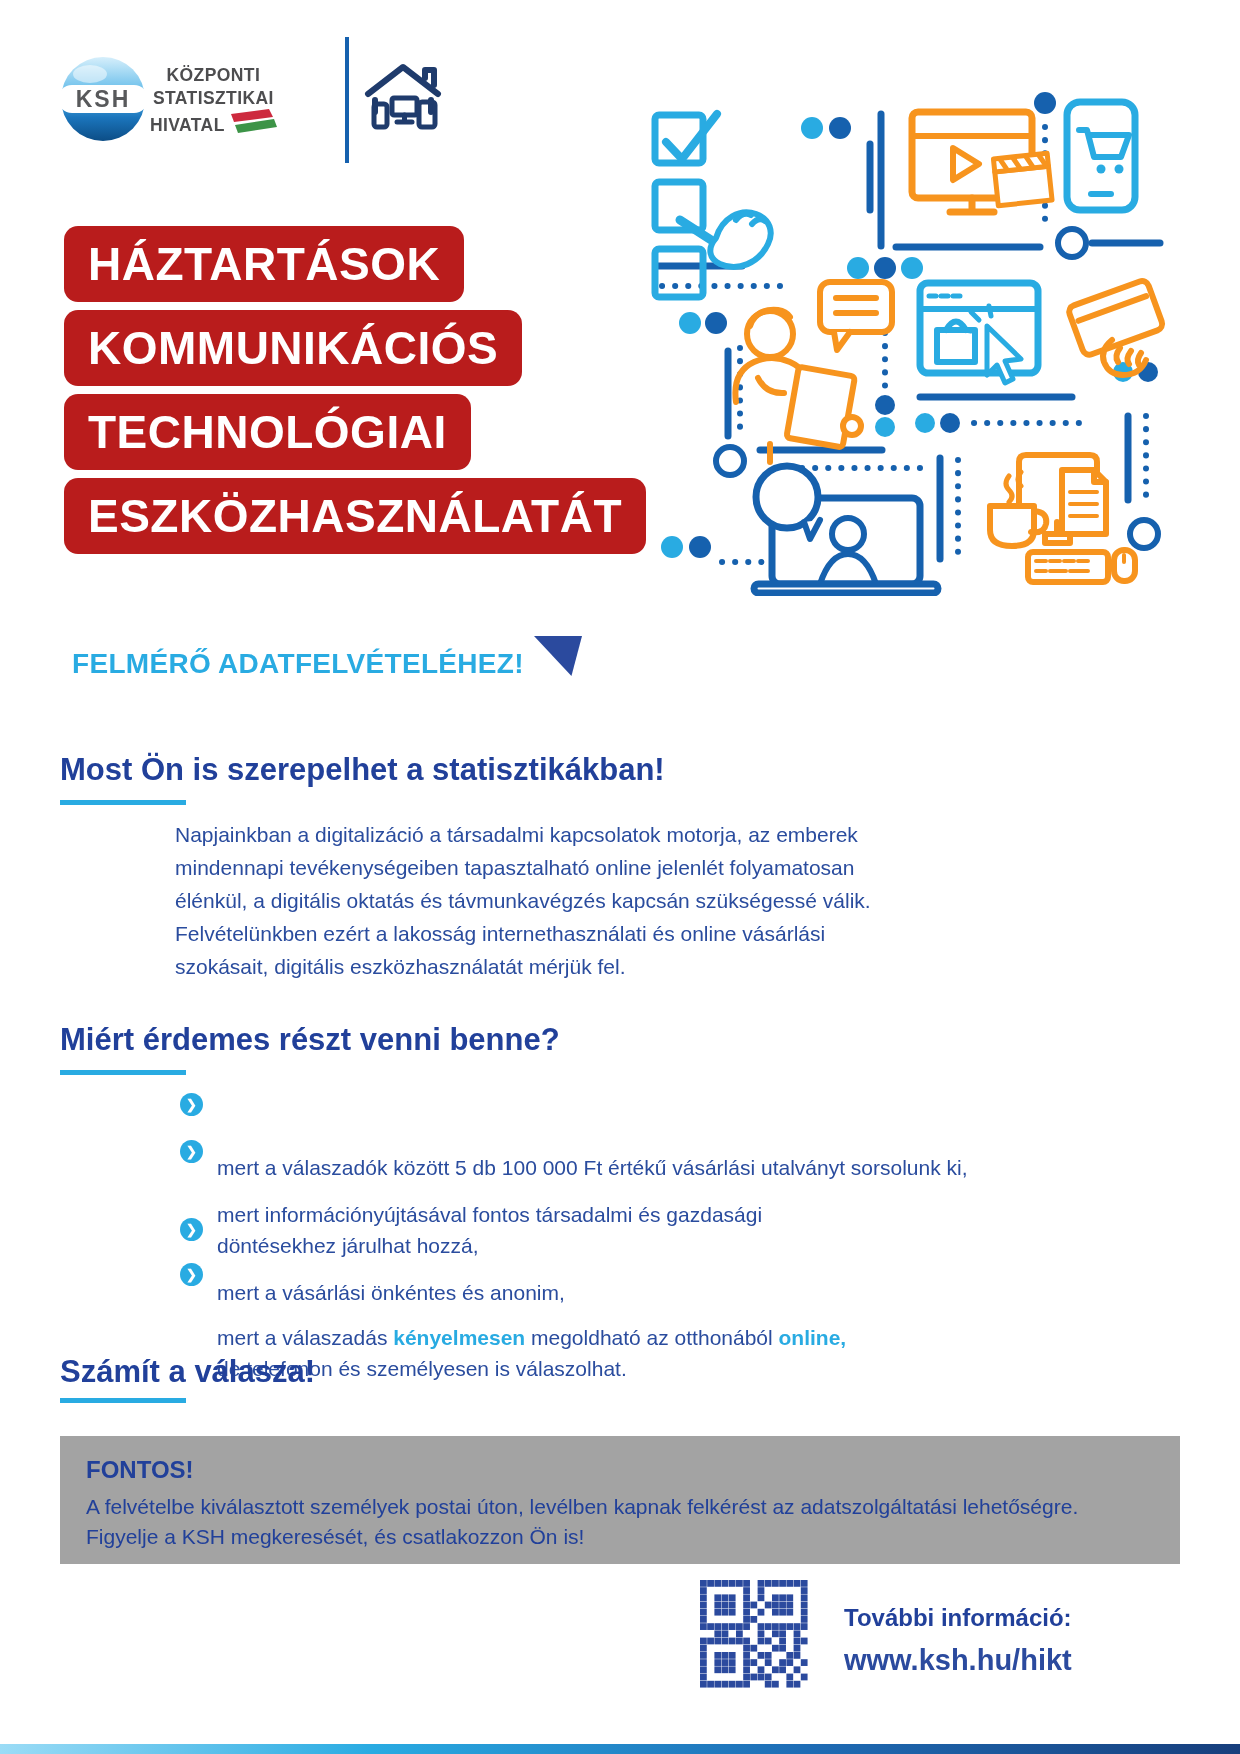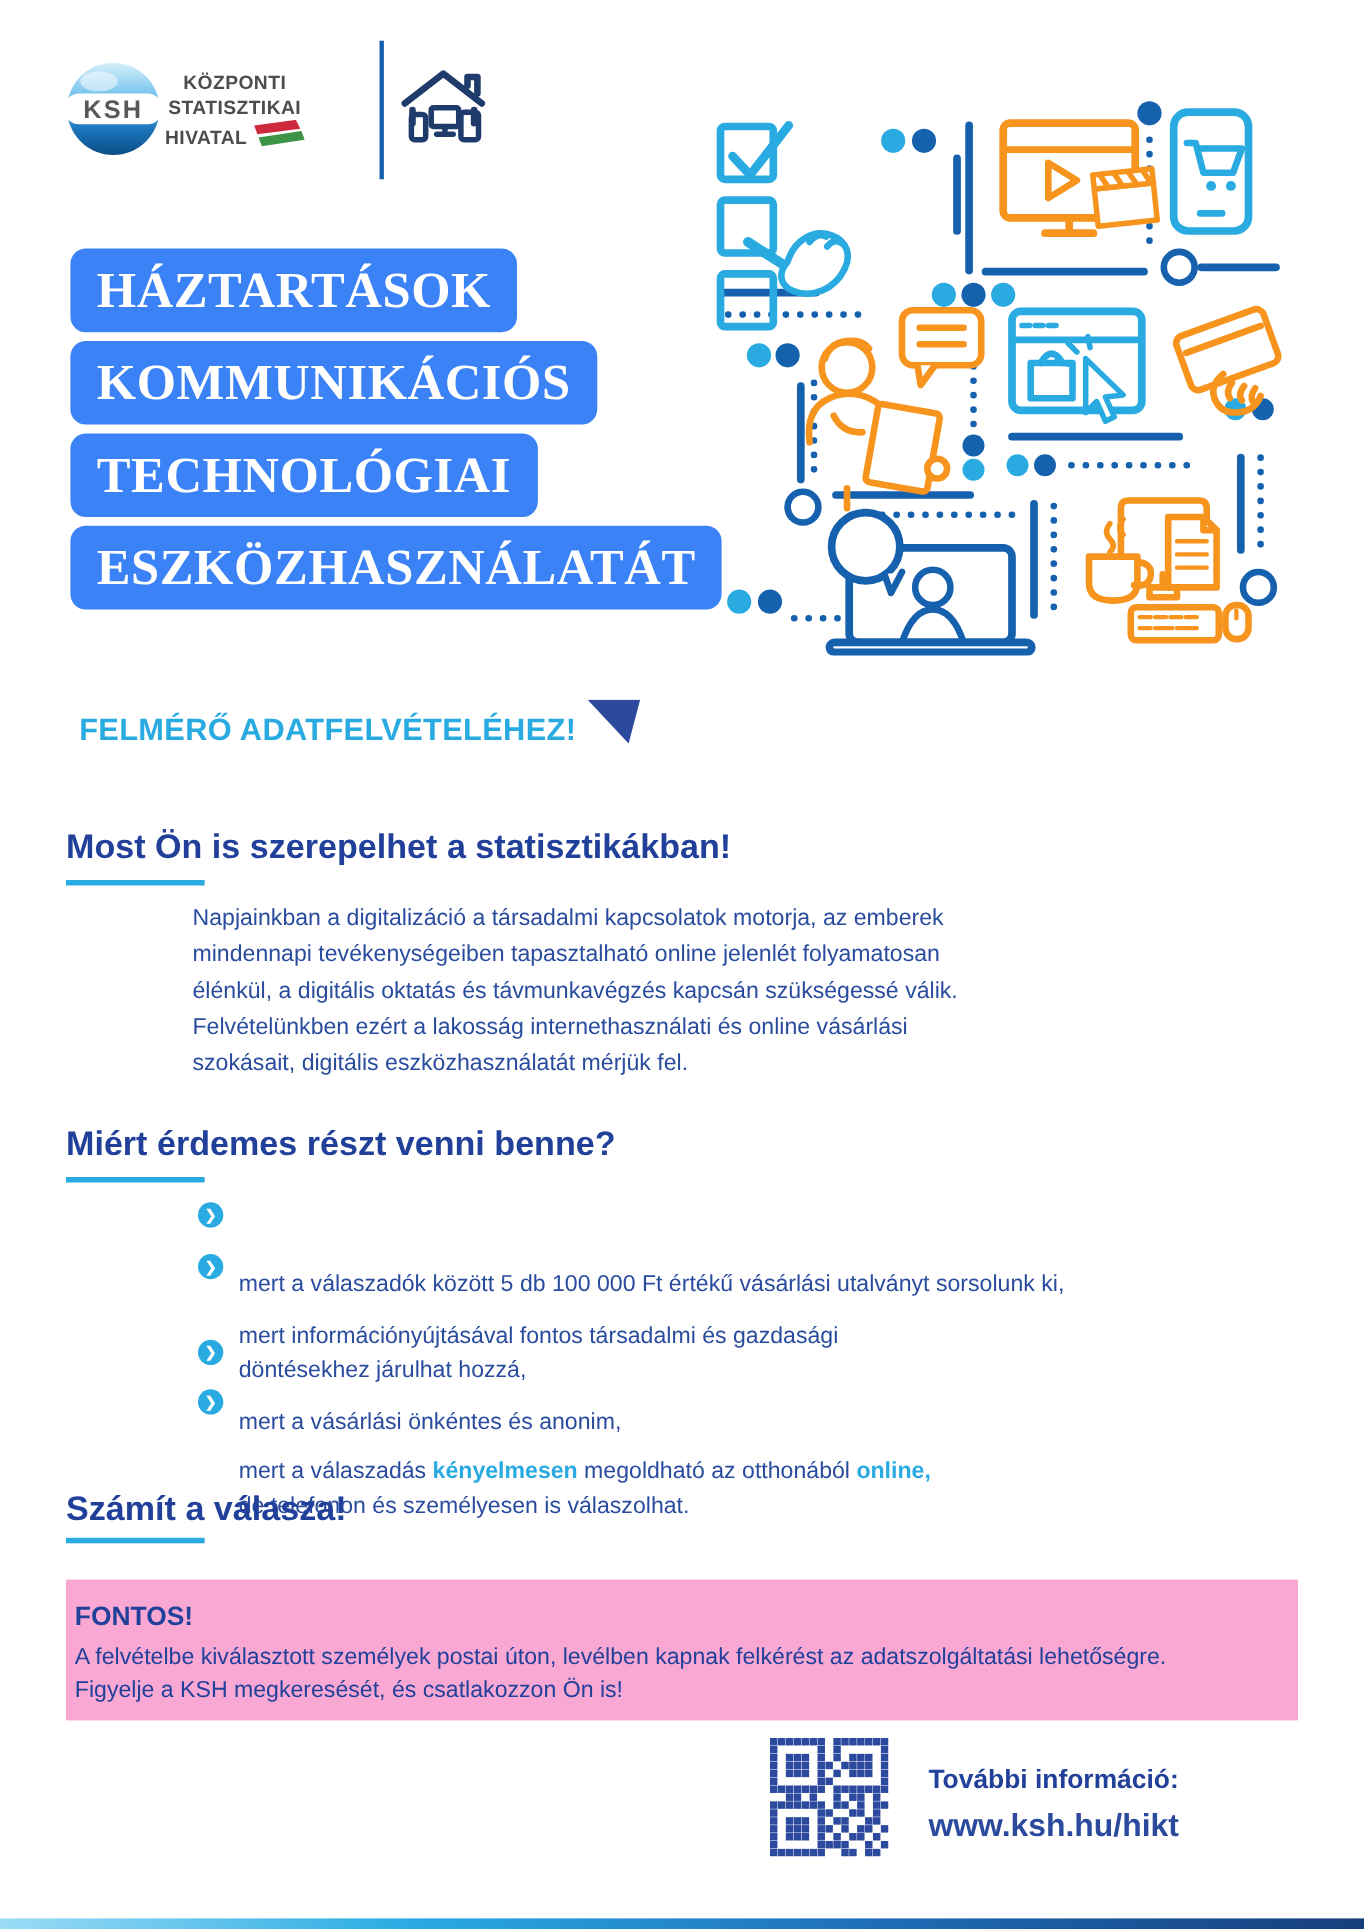--- a/index.html
+++ b/index.html
@@ -11,23 +11,23 @@
   .logo-wrap{left:58px;top:54px;width:90px;height:90px;}
   .logo-text{left:150px;top:64px;font-size:17.5px;font-weight:bold;color:#4D4D4F;
              line-height:22.5px;letter-spacing:.4px;text-align:center;}
   .flag{display:inline-block;vertical-align:-2px;margin-left:6px;}
   .divider{left:345px;top:37px;width:4px;height:126px;background:#1661AE;}
   .house{left:362px;top:58px;width:82px;height:82px;}
 
   
   .kicker{left:72px;top:184px;font-size:29px;font-weight:bold;color:#29ABE2;letter-spacing:.5px;}
   .blocks{left:64px;top:226px;}
-  .tblock{display:table;background:#3b82f6;color:#fff;font-weight:bold;font-size:46px;
+  .tblock{display:table;background:#b91c1c;color:#fff;font-weight:bold;font-size:46px;
           line-height:76px;height:76px;padding:0 24px;border-radius:14px;margin-bottom:8px;
-          letter-spacing:.5px;white-space:nowrap;font-family:Liberation Serif, serif;}
+          letter-spacing:.5px;white-space:nowrap;}
   .tail{left:534px;top:636px;width:48px;height:40px;background:#2B4A9E;
         clip-path:polygon(0 0,100% 0,78% 100%);}
   .tagline{left:72px;top:648px;font-size:28px;font-weight:bold;color:#29ABE2;letter-spacing:.3px;}
 
   
   .h2{font-size:31px;font-weight:bold;color:#21409A;}
   .h2-1{left:60px;top:752px;}
   .rule{height:5px;background:#29ABE2;width:126px;left:60px;}
   .rule-1{top:800px;}
   .para{left:175px;top:818px;width:860px;font-size:21px;line-height:33px;color:#2A4C9E;
@@ -39,22 +39,22 @@
   .b1{top:1090px;} .b2{top:1137px;} .b3{top:1215px;} .b4{top:1260px;}
   .bicon{position:absolute;left:0;top:3px;width:23px;height:23px;border-radius:50%;
          background:#29ABE2;color:#fff;font-size:13px;font-weight:bold;text-align:center;
          line-height:23px;}
   .btext{display:block;margin-left:37px;}
   .hl{color:#29ABE2;font-weight:bold;}
   .h2-3{left:60px;top:1354px;}
   .rule-3{top:1398px;}
 
   
-  .fontos{left:60px;top:1436px;width:1120px;height:128px;background:#f9a8d4;
-          box-sizing:border-box;padding:20px 8px;}
+  .fontos{left:60px;top:1436px;width:1120px;height:128px;background:#a3a3a3;
+          box-sizing:border-box;padding:20px 26px;}
   .fontos-title{font-size:24px;font-weight:bold;color:#21409A;margin:0 0 8px 0;}
   .fontos-line{font-size:21px;color:#21409A;line-height:30px;margin:0;}
 
   
   .schedule{left:68px;top:1628px;font-size:23px;font-weight:bold;color:#21409A;}
   .qr{left:700px;top:1580px;width:108px;height:108px;fill:#2B4A9E;}
   .info-label{left:844px;top:1604px;font-size:24px;font-weight:bold;color:#21409A;}
   .url{left:844px;top:1644px;font-size:29px;font-weight:bold;color:#2B4A9E;}
   .strip{left:0;top:1744px;width:1240px;height:10px;
          background:linear-gradient(90deg,#9BDCF6 0%,#29ABE2 30%,#1E6CB5 65%,#173E7C 100%);}

